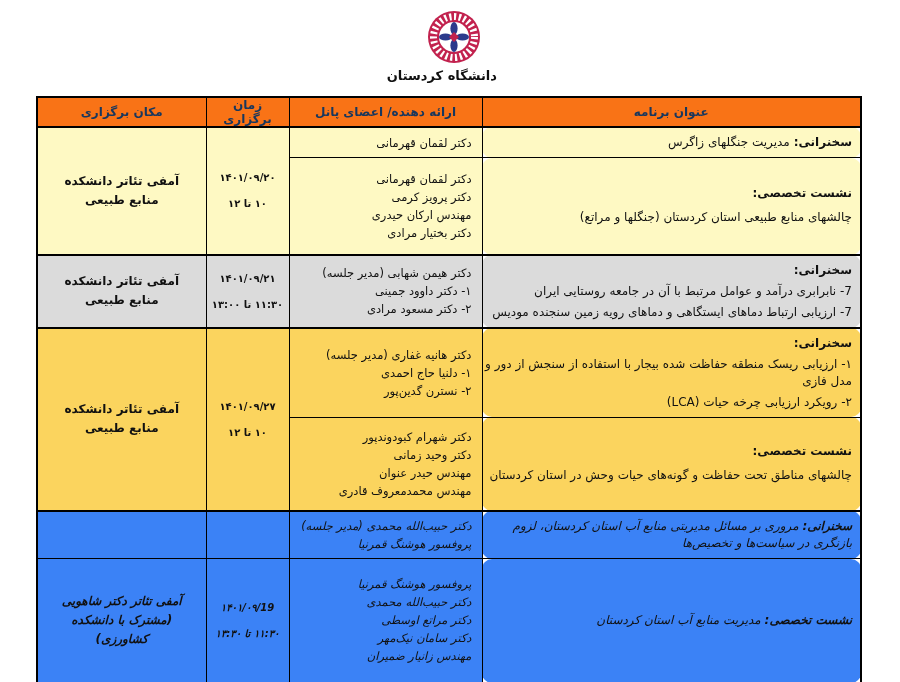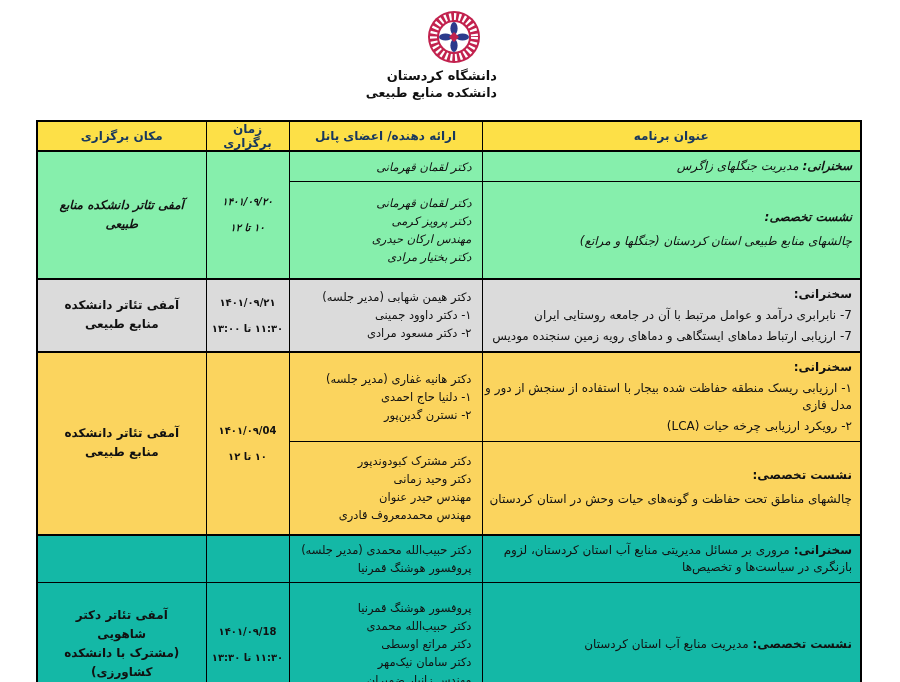--- a/index.html
+++ b/index.html
@@ -4,44 +4,44 @@
 <style>
   html,body{margin:0;padding:0;}
   body{
     width:900px;height:682px;background:#ffffff;
     font-family:"DejaVu Sans", sans-serif;
     direction:rtl;
     position:relative;
     color:#111;
   }
   
-  .topbar{position:relative;height:120px;margin-left:48px;}
+  .topbar{position:relative;height:96px;margin-left:48px;}
   .logo{position:absolute;top:10px;right:419px;width:54px;height:54px;}
   .htexts{position:absolute;top:67px;right:403px;text-align:right;line-height:17px;}
   .uni{font-size:13px;font-weight:bold;}
   .fac{font-size:12.5px;font-weight:bold;}
   .ptitle{font-size:13.5px;font-weight:bold;white-space:nowrap;}
   
   table.sched{
     border-collapse:collapse;table-layout:fixed;
     margin:0 38px;width:824px;border:2px solid #000;
   }
   col.c-title{width:379px;} col.c-panel{width:193px;}
   col.c-time{width:83px;}  col.c-venue{width:169px;}
   td,th{border:1px solid #000;overflow:hidden;vertical-align:middle;}
   th{
-    background:#fde047;color:#17375E;font-size:12px;font-weight:bold;
+    background:#f97316;color:#17375E;font-size:12px;font-weight:bold;
     height:25px;border-bottom:2px solid #000;text-align:center;padding:0 4px;
   }
   tr.block-start td{border-top:2px solid #000;}
   tr.h-g1{height:24px;} tr.h-g2{height:97px;} tr.h-gray{height:68px;}
   tr.h-y1{height:66px;} tr.h-y2{height:94px;} tr.h-b1{height:47px;} tr.h-b2{height:124px;}
-  .bg-green{background:#86efac;font-style:italic;} .bg-gray{background:#DBDBDB;}
-  .bg-yellow{background:#FBD45E;} .bg-cyan{background:#14b8a6;}
-  .title-cell{padding:2px 8px 2px 0;font-size:12px;text-align:right;line-height:17px;}
+  .bg-green{background:#fef9c3;} .bg-gray{background:#DBDBDB;}
+  .bg-yellow{background:#FBD45E;} .bg-cyan{background:#3b82f6;font-style:italic;}
+  .title-cell{padding:2px 8px 2px 0;font-size:12px;text-align:right;line-height:17px;border-radius:10px;}
   .t-line{margin:4px 0;}
   .roomy .t-line{margin:7px 0;}
   .label{font-weight:bold;font-size:12px;}
   .panel-cell{font-size:11.5px;text-align:right;padding:2px 10px 2px 4px;}
   .p-line{margin:4px 0;line-height:14px;}
   .time-cell{text-align:center;font-size:10px;font-weight:bold;padding:0 2px;}
   .time-cell .date{margin-bottom:15px;}
   .venue-cell{text-align:center;font-size:12px;font-weight:bold;padding:0 18px;line-height:19px;}
 </style>
 </head>
@@ -57,21 +57,20 @@
         <ellipse cx="27" cy="18.5" rx="3.6" ry="6.5"></ellipse>
         <ellipse cx="27" cy="35.5" rx="3.6" ry="6.5"></ellipse>
         <ellipse cx="18.5" cy="27" rx="6.5" ry="3.6"></ellipse>
         <ellipse cx="35.5" cy="27" rx="6.5" ry="3.6"></ellipse>
       </g>
       <rect x="23.5" y="23.5" width="7" height="7" fill="#C2224E" transform="rotate(45 27 27)"></rect>
     </svg>
   </div>
   <div class="htexts">
     <div class="uni">دانشگاه کردستان</div>
-    <div class="fac">دانشکده منابع طبیعی</div>
   </div>
 </div>
 
 <table class="sched">
   <colgroup>
       <col class="c-title">
       <col class="c-panel">
       <col class="c-time">
       <col class="c-venue">
     </colgroup>
@@ -138,35 +137,35 @@
       <div class="t-line"><span class="label">سخنرانی:</span></div>
       <div class="t-line">۱- ارزیابی ریسک منطقه حفاظت شده بیجار با استفاده از سنجش از دور و مدل فازی</div>
       <div class="t-line">۲- رویکرد ارزیابی چرخه حیات (LCA)</div>
     </td>
     <td class="panel-cell bg-yellow">
       <div class="p-line">دکتر هانیه غفاری (مدیر جلسه)</div>
       <div class="p-line">۱- دلنیا حاج احمدی</div>
       <div class="p-line">۲- نسترن گدین‌پور</div>
     </td>
     <td class="time-cell bg-yellow" rowspan="2">
-      <div class="date">۱۴۰۱/۰۹/04</div>
+      <div class="date">۱۴۰۱/۰۹/۲۷</div>
       <div>۱۰ تا ۱۲</div>
     </td>
     <td class="venue-cell bg-yellow" rowspan="2">
       <div>آمفی تئاتر دانشکده منابع طبیعی</div>
     </td>
   </tr>
 
   <tr class="h-y2">
     <td class="title-cell roomy bg-yellow">
       <div class="t-line"><span class="label">نشست تخصصی:</span></div>
       <div class="t-line">چالشهای مناطق تحت حفاظت و گونه‌های حیات وحش در استان کردستان</div>
     </td>
     <td class="panel-cell bg-yellow">
-      <div class="p-line">دکتر مشترک کبودوندپور</div>
+      <div class="p-line">دکتر شهرام کبودوندپور</div>
       <div class="p-line">دکتر وحید زمانی</div>
       <div class="p-line">مهندس حیدر عنوان</div>
       <div class="p-line">مهندس محمدمعروف قادری</div>
     </td>
   </tr>
 
   <tr class="h-b1 block-start">
     <td class="title-cell bg-cyan">
       <div class="t-line"><span class="label">سخنرانی:</span> <span>مروری بر مسائل مدیریتی منابع آب استان کردستان، لزوم بازنگری در سیاست‌ها و تخصیص‌ها</span></div>
     </td>
@@ -183,21 +182,21 @@
       <div class="t-line"><span class="label">نشست تخصصی:</span> <span>مدیریت منابع آب استان کردستان</span></div>
     </td>
     <td class="panel-cell bg-cyan">
       <div class="p-line">پروفسور هوشنگ قمرنیا</div>
       <div class="p-line">دکتر حبیب‌الله محمدی</div>
       <div class="p-line">دکتر مراتع اوسطی</div>
       <div class="p-line">دکتر سامان نیک‌مهر</div>
       <div class="p-line">مهندس زانیار ضمیران</div>
     </td>
     <td class="time-cell bg-cyan">
-      <div class="date">۱۴۰۱/۰۹/18</div>
+      <div class="date">۱۴۰۱/۰۹/19</div>
       <div>۱۱:۳۰ تا ۱۳:۳۰</div>
     </td>
     <td class="venue-cell bg-cyan">
       <div>آمفی تئاتر دکتر شاهویی</div>
       <div>(مشترک با دانشکده کشاورزی)</div>
     </td>
   </tr>
 </tbody>
   </table>
 

